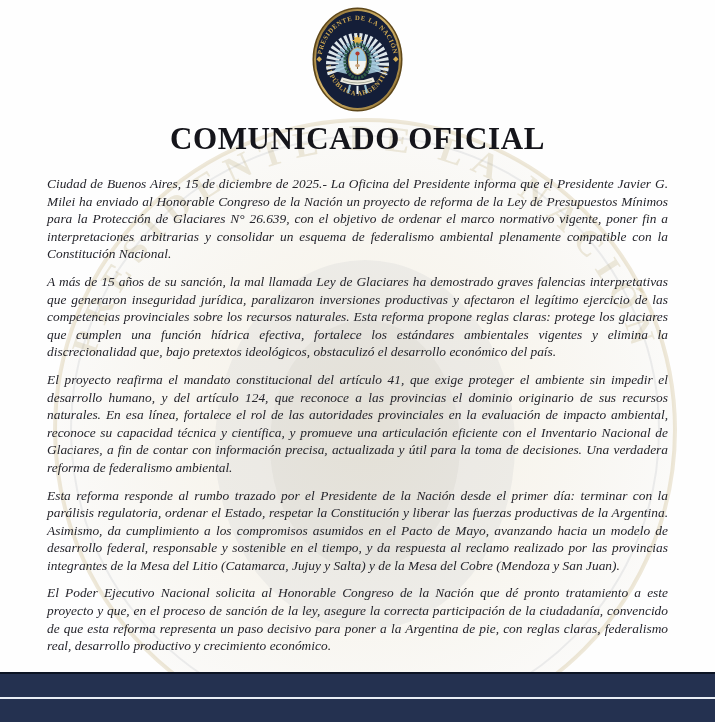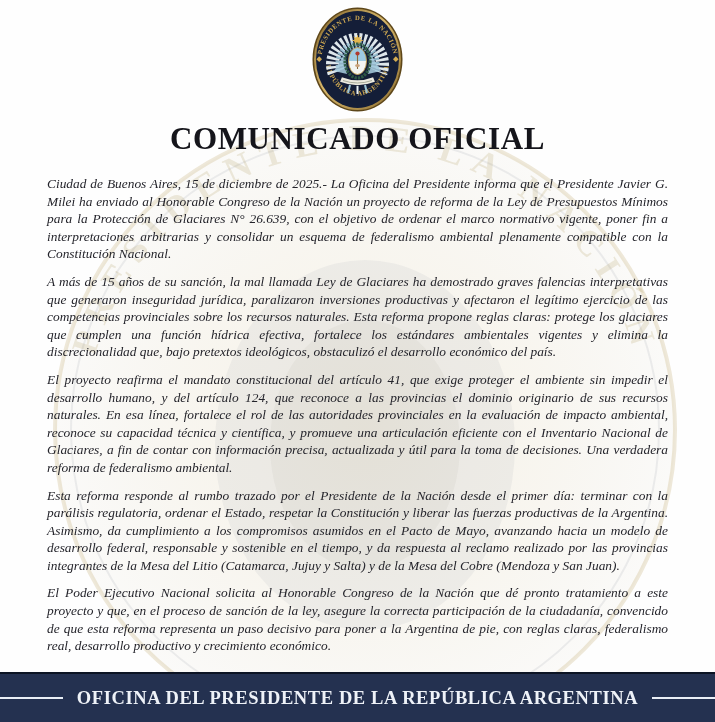--- a/index.html
+++ b/index.html
@@ -129,17 +129,16 @@
   <div class="content">
     <p>Ciudad de Buenos Aires, 15 de diciembre de 2025.- La Oficina del Presidente informa que el Presidente Javier G. Milei ha enviado al Honorable Congreso de la Nación un proyecto de reforma de la Ley de Presupuestos Mínimos para la Protección de Glaciares N° 26.639, con el objetivo de ordenar el marco normativo vigente, poner fin a interpretaciones arbitrarias y consolidar un esquema de federalismo ambiental plenamente compatible con la Constitución Nacional.</p>
     <p>A más de 15 años de su sanción, la mal llamada Ley de Glaciares ha demostrado graves falencias interpretativas que generaron inseguridad jurídica, paralizaron inversiones productivas y afectaron el legítimo ejercicio de las competencias provinciales sobre los recursos naturales. Esta reforma propone reglas claras: protege los glaciares que cumplen una función hídrica efectiva, fortalece los estándares ambientales vigentes y elimina la discrecionalidad que, bajo pretextos ideológicos, obstaculizó el desarrollo económico del país.</p>
     <p>El proyecto reafirma el mandato constitucional del artículo 41, que exige proteger el ambiente sin impedir el desarrollo humano, y del artículo 124, que reconoce a las provincias el dominio originario de sus recursos naturales. En esa línea, fortalece el rol de las autoridades provinciales en la evaluación de impacto ambiental, reconoce su capacidad técnica y científica, y promueve una articulación eficiente con el Inventario Nacional de Glaciares, a fin de contar con información precisa, actualizada y útil para la toma de decisiones. Una verdadera reforma de federalismo ambiental.</p>
     <p>Esta reforma responde al rumbo trazado por el Presidente de la Nación desde el primer día: terminar con la parálisis regulatoria, ordenar el Estado, respetar la Constitución y liberar las fuerzas productivas de la Argentina. Asimismo, da cumplimiento a los compromisos asumidos en el Pacto de Mayo, avanzando hacia un modelo de desarrollo federal, responsable y sostenible en el tiempo, y da respuesta al reclamo realizado por las provincias integrantes de la Mesa del Litio (Catamarca, Jujuy y Salta) y de la Mesa del Cobre (Mendoza y San Juan).</p>
     <p>El Poder Ejecutivo Nacional solicita al Honorable Congreso de la Nación que dé pronto tratamiento a este proyecto y que, en el proceso de sanción de la ley, asegure la correcta participación de la ciudadanía, convencido de que esta reforma representa un paso decisivo para poner a la Argentina de pie, con reglas claras, federalismo real, desarrollo productivo y crecimiento económico.</p>
   </div>
 
   <div class="footer">
     <div class="footer-line"></div>
-    <div class="footer-text">OFICINA DEL PRESIDENTE DE LA REPÚBLICA ARGENTINA</div>
     <div class="footer-line"></div>
   </div>
 
 </div>
 
 </body></html>

